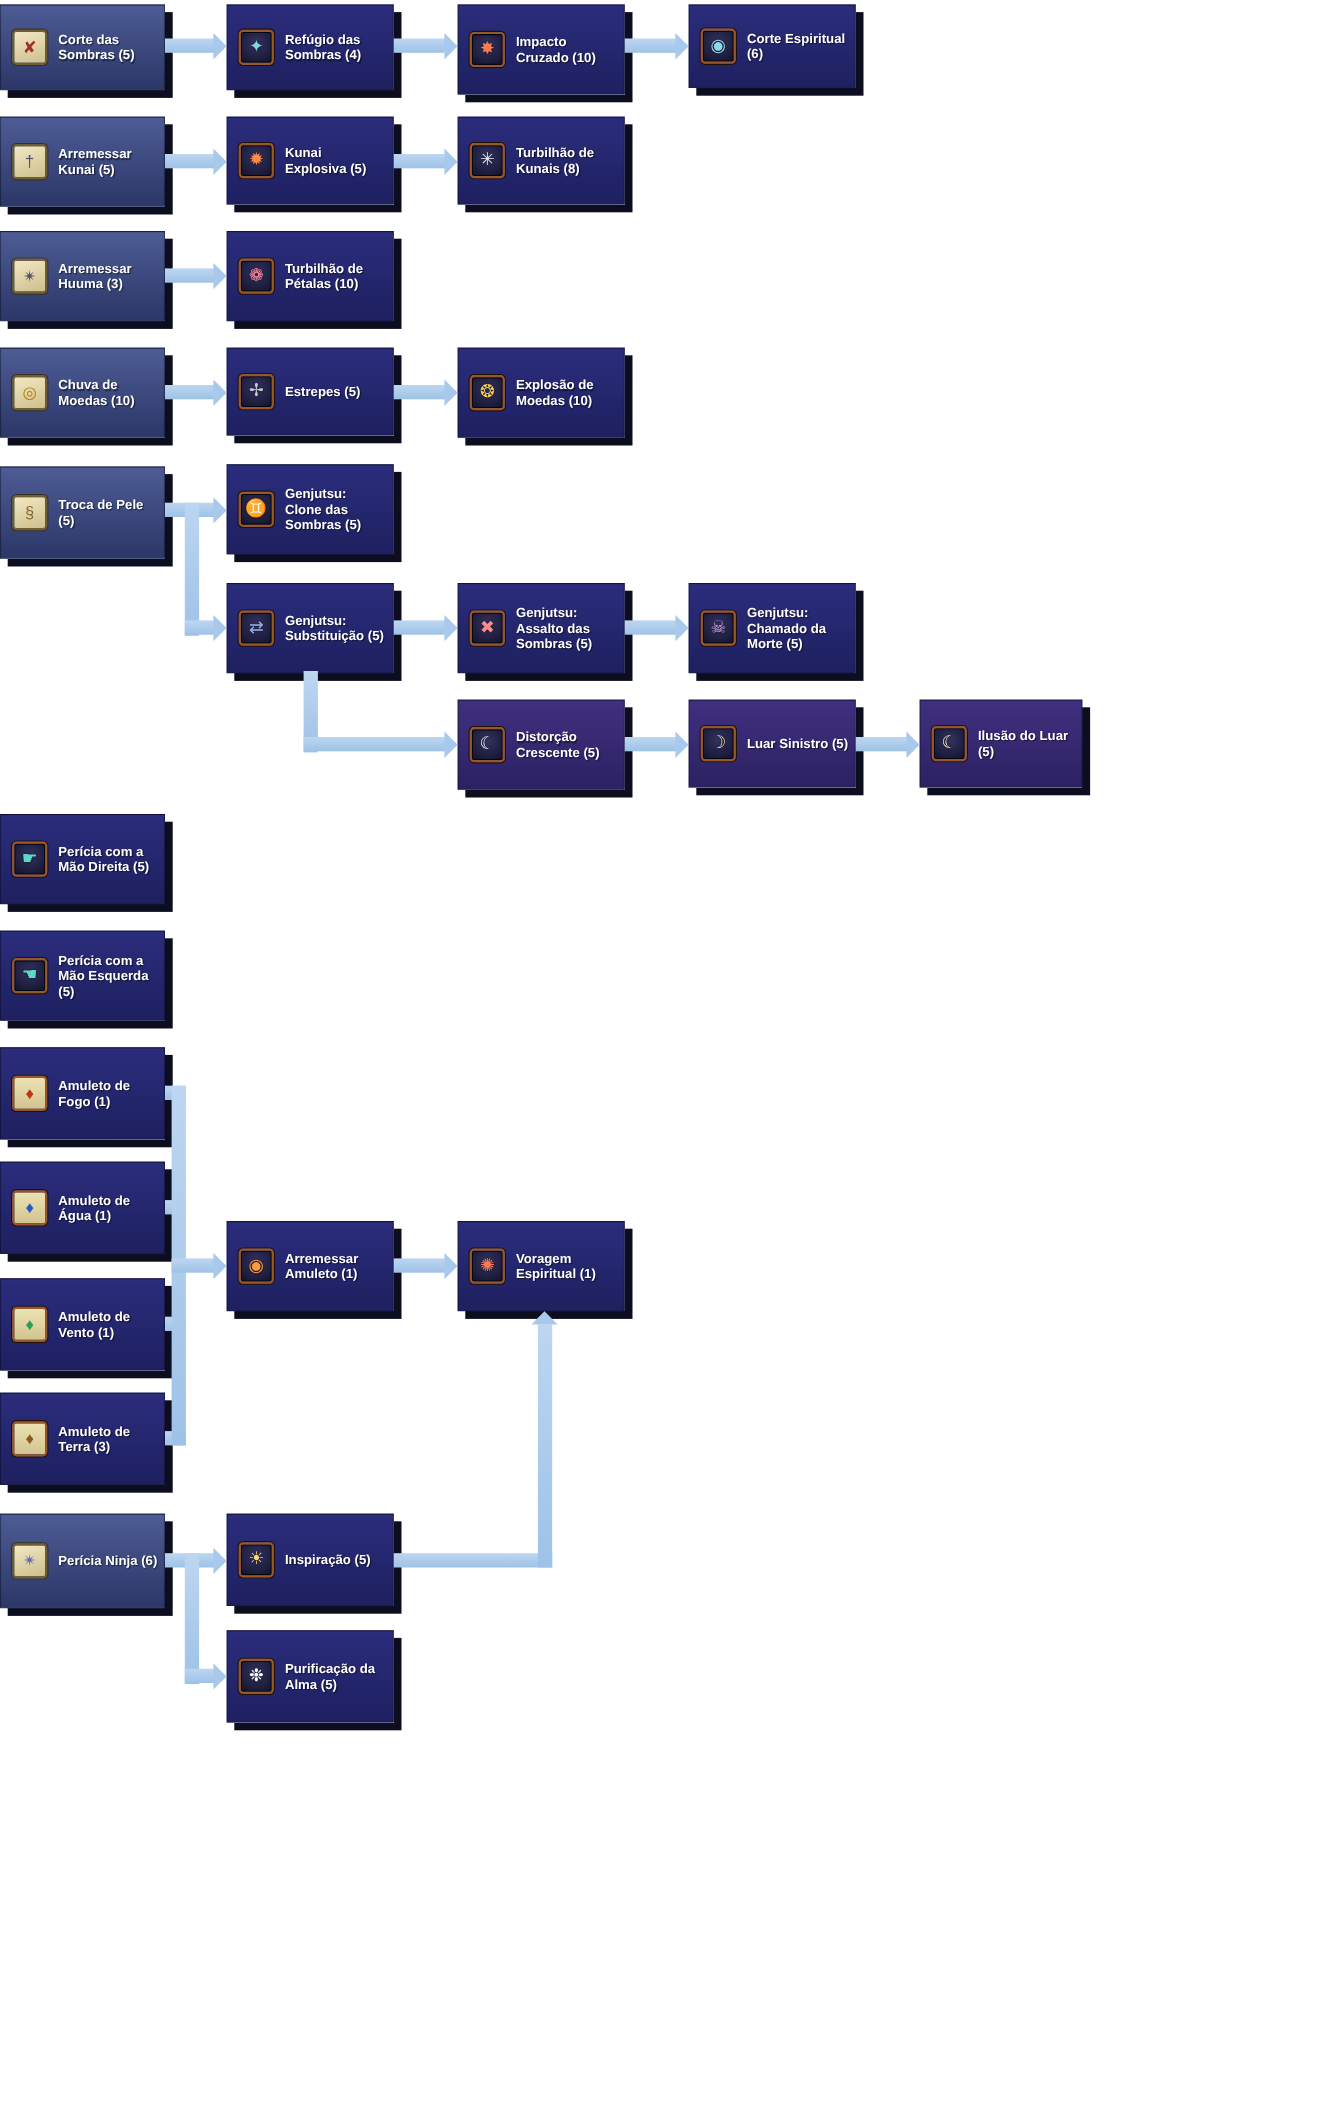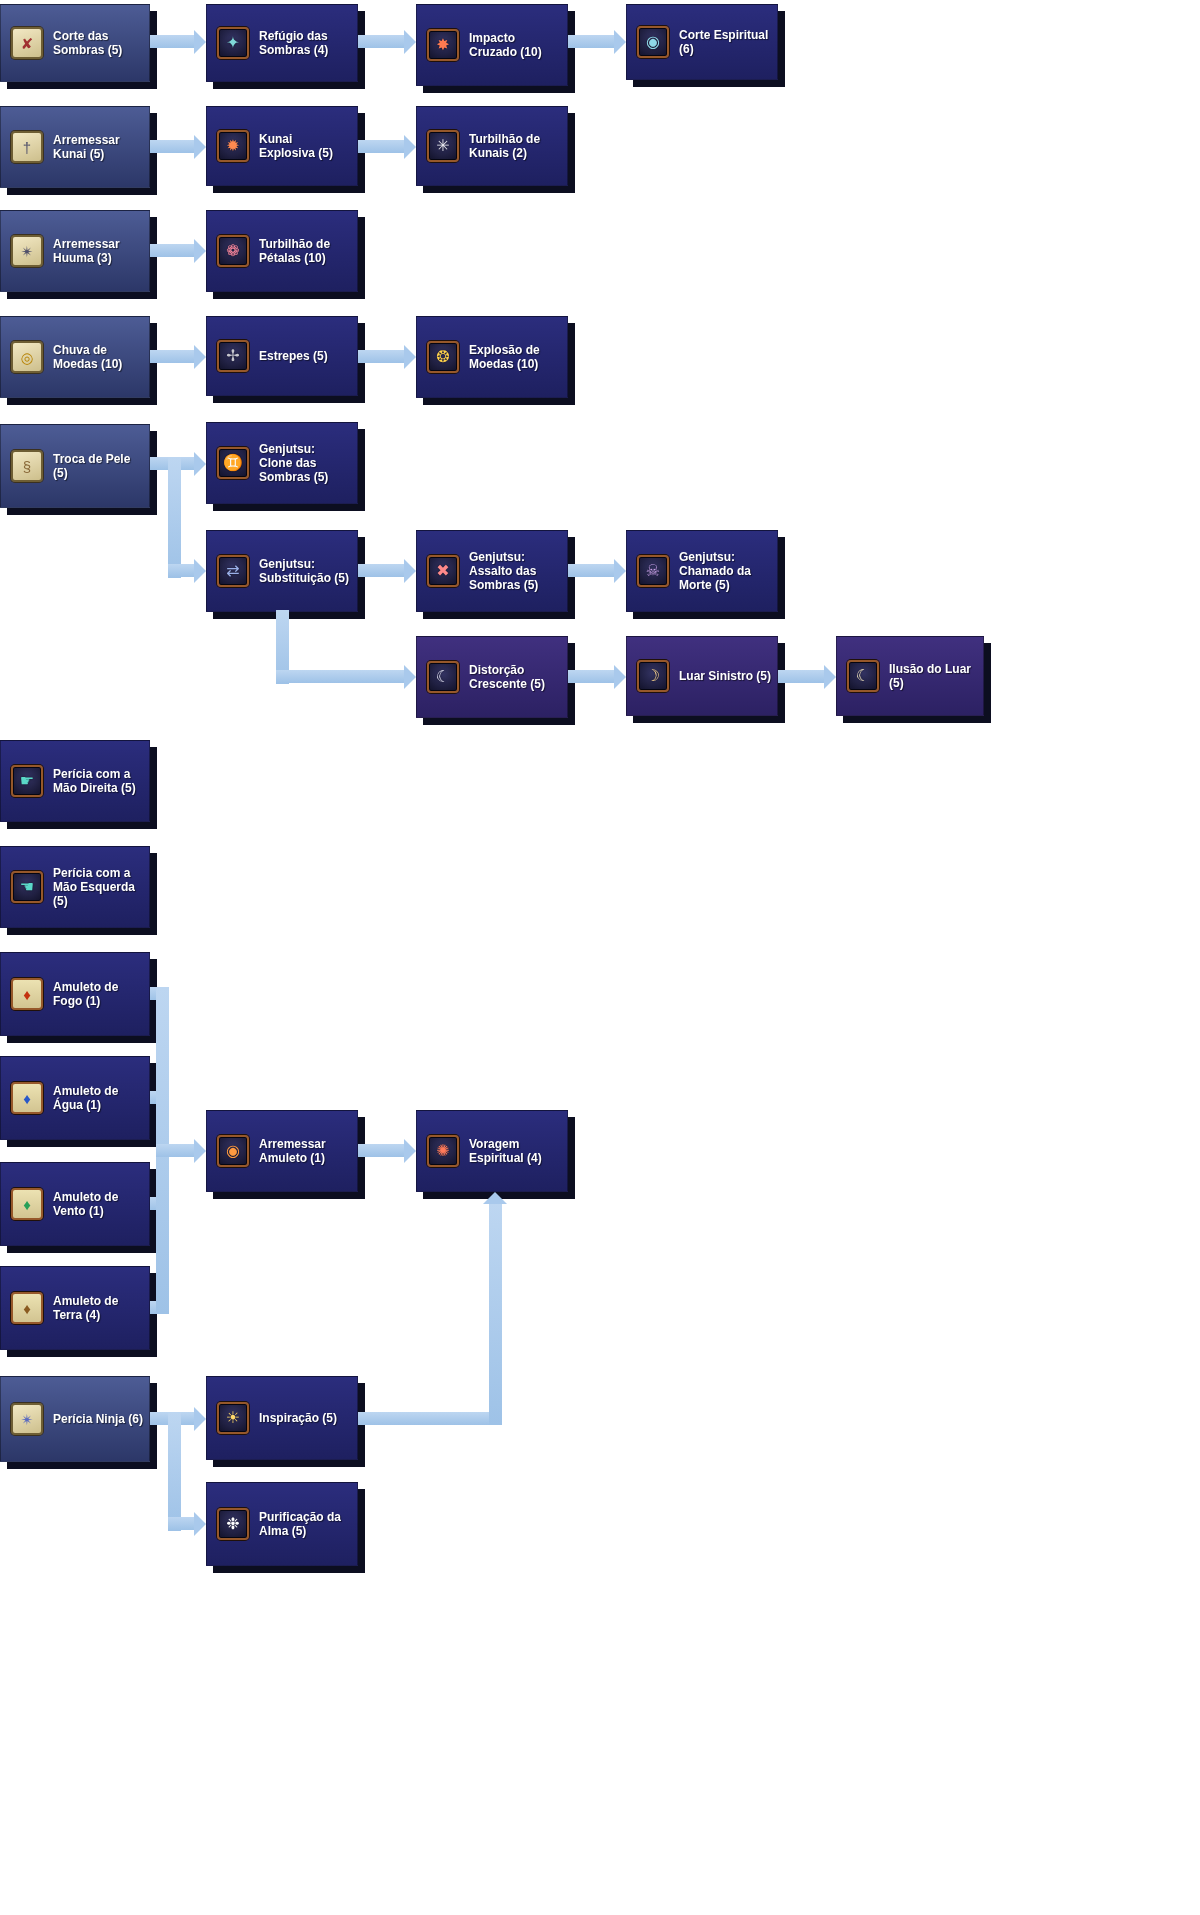--- a/index.html
+++ b/index.html
@@ -151,21 +151,21 @@
     <div class="node variant-scroll" style="left: 0px; top: 106px; width: 150px; height: 82px;">
       <span class="icon icon-scroll" style="color: rgb(80, 80, 106);">†</span>
       <span class="label">Arremessar Kunai (5)</span>
     </div>
     <div class="node variant-dark" style="left: 206px; top: 106px; width: 152px; height: 80px;">
       <span class="icon icon-frame" style="color: rgb(255, 138, 80);">✹</span>
       <span class="label">Kunai Explosiva (5)</span>
     </div>
     <div class="node variant-dark" style="left: 416px; top: 106px; width: 152px; height: 80px;">
       <span class="icon icon-frame" style="color: rgb(232, 232, 240);">✳</span>
-      <span class="label">Turbilhão de Kunais (2)</span>
+      <span class="label">Turbilhão de Kunais (8)</span>
     </div>
     <div class="node variant-scroll" style="left: 0px; top: 210px; width: 150px; height: 82px;">
       <span class="icon icon-scroll" style="color: rgb(80, 80, 106);">✴</span>
       <span class="label">Arremessar Huuma (3)</span>
     </div>
     <div class="node variant-dark" style="left: 206px; top: 210px; width: 152px; height: 82px;">
       <span class="icon icon-frame" style="color: rgb(255, 138, 160);">❁</span>
       <span class="label">Turbilhão de Pétalas (10)</span>
     </div>
     <div class="node variant-scroll" style="left: 0px; top: 316px; width: 150px; height: 82px;">
@@ -227,29 +227,29 @@
     <div class="node variant-dark" style="left: 0px; top: 1056px; width: 150px; height: 84px;">
       <span class="icon icon-amulet" style="color: rgb(40, 88, 200);">♦</span>
       <span class="label">Amuleto de Água (1)</span>
     </div>
     <div class="node variant-dark" style="left: 0px; top: 1162px; width: 150px; height: 84px;">
       <span class="icon icon-amulet" style="color: rgb(40, 160, 88);">♦</span>
       <span class="label">Amuleto de Vento (1)</span>
     </div>
     <div class="node variant-dark" style="left: 0px; top: 1266px; width: 150px; height: 84px;">
       <span class="icon icon-amulet" style="color: rgb(138, 90, 32);">♦</span>
-      <span class="label">Amuleto de Terra (4)</span>
+      <span class="label">Amuleto de Terra (3)</span>
     </div>
     <div class="node variant-dark" style="left: 206px; top: 1110px; width: 152px; height: 82px;">
       <span class="icon icon-frame" style="color: rgb(255, 154, 64);">◉</span>
       <span class="label">Arremessar Amuleto (1)</span>
     </div>
     <div class="node variant-dark" style="left: 416px; top: 1110px; width: 152px; height: 82px;">
       <span class="icon icon-frame" style="color: rgb(255, 122, 90);">✺</span>
-      <span class="label">Voragem Espiritual (4)</span>
+      <span class="label">Voragem Espiritual (1)</span>
     </div>
     <div class="node variant-scroll" style="left: 0px; top: 1376px; width: 150px; height: 86px;">
       <span class="icon icon-scroll" style="color: rgb(90, 106, 192);">✴</span>
       <span class="label">Perícia Ninja (6)</span>
     </div>
     <div class="node variant-dark" style="left: 206px; top: 1376px; width: 152px; height: 84px;">
       <span class="icon icon-frame" style="color: rgb(255, 216, 106);">☀</span>
       <span class="label">Inspiração (5)</span>
     </div>
     <div class="node variant-dark" style="left: 206px; top: 1482px; width: 152px; height: 84px;">

